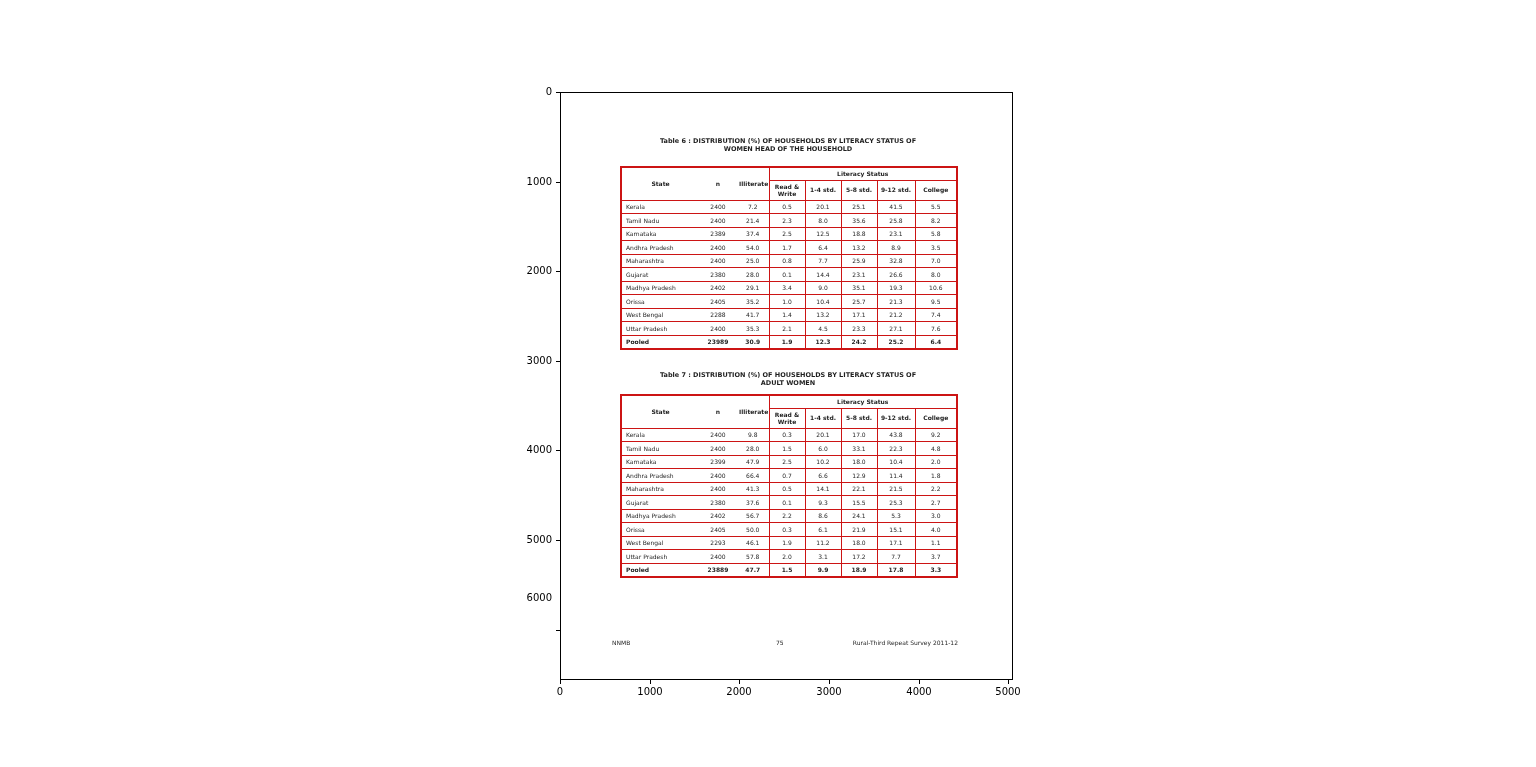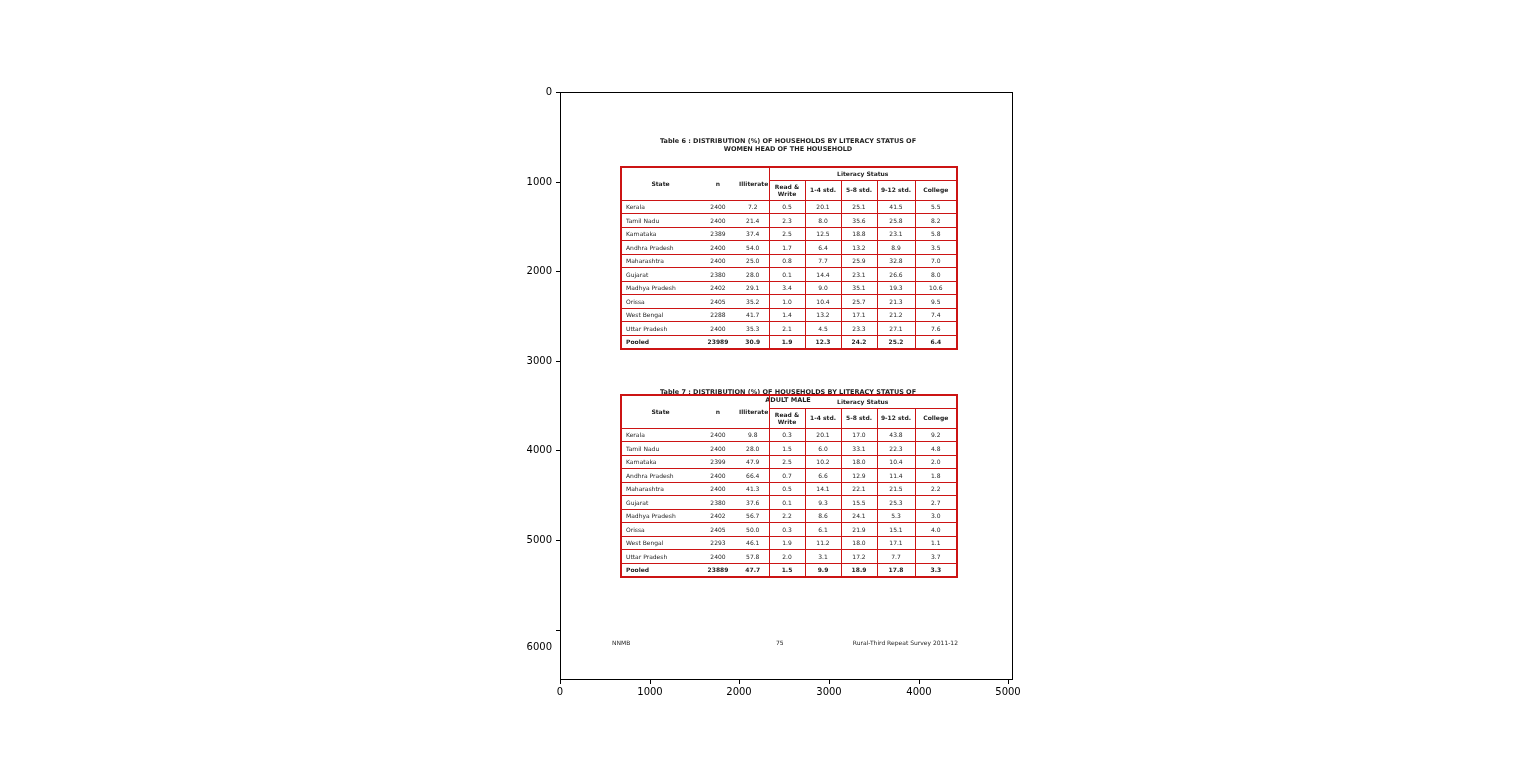--- a/index.html
+++ b/index.html
@@ -109,21 +109,21 @@
 
 <div class="screen">
   <div class="figure">
 
     <div class="ytick" style="top:92px">0</div>
     <div class="ytick" style="top:182px">1000</div>
     <div class="ytick" style="top:271px">2000</div>
     <div class="ytick" style="top:361px">3000</div>
     <div class="ytick" style="top:450px">4000</div>
     <div class="ytick" style="top:540px">5000</div>
-    <div class="ytick" style="top:647px">6000</div>
+    <div class="ytick" style="top:598px">6000</div>
 
     <div class="ymark" style="top:92px"></div>
     <div class="ymark" style="top:182px"></div>
     <div class="ymark" style="top:271px"></div>
     <div class="ymark" style="top:361px"></div>
     <div class="ymark" style="top:450px"></div>
     <div class="ymark" style="top:540px"></div>
     <div class="ymark" style="top:630px"></div>
 
     <div class="xtick" style="left:560px">0</div>
@@ -282,23 +282,23 @@
               <td class="num vsep">1.9</td>
               <td class="num vsep">12.3</td>
               <td class="num vsep">24.2</td>
               <td class="num vsep">25.2</td>
               <td class="num vsep">6.4</td>
             </tr>
           </tbody>
         </table>
     </div>
 
-    <div class="doc-title" style="top:388px">
+    <div class="doc-title" style="top:371px">
       <div>Table 7 : DISTRIBUTION (%) OF HOUSEHOLDS BY LITERACY STATUS OF</div>
-      <div>ADULT MALE</div>
+      <div>ADULT WOMEN</div>
     </div>
 
     <div class="tbl-wrap" style="top:394px">
       <table class="doc-table">
         <colgroup>
           <col style="width:78px">
             <col style="width:38px">
             <col style="width:32px">
             <col style="width:36px">
           <col style="width:36px">

